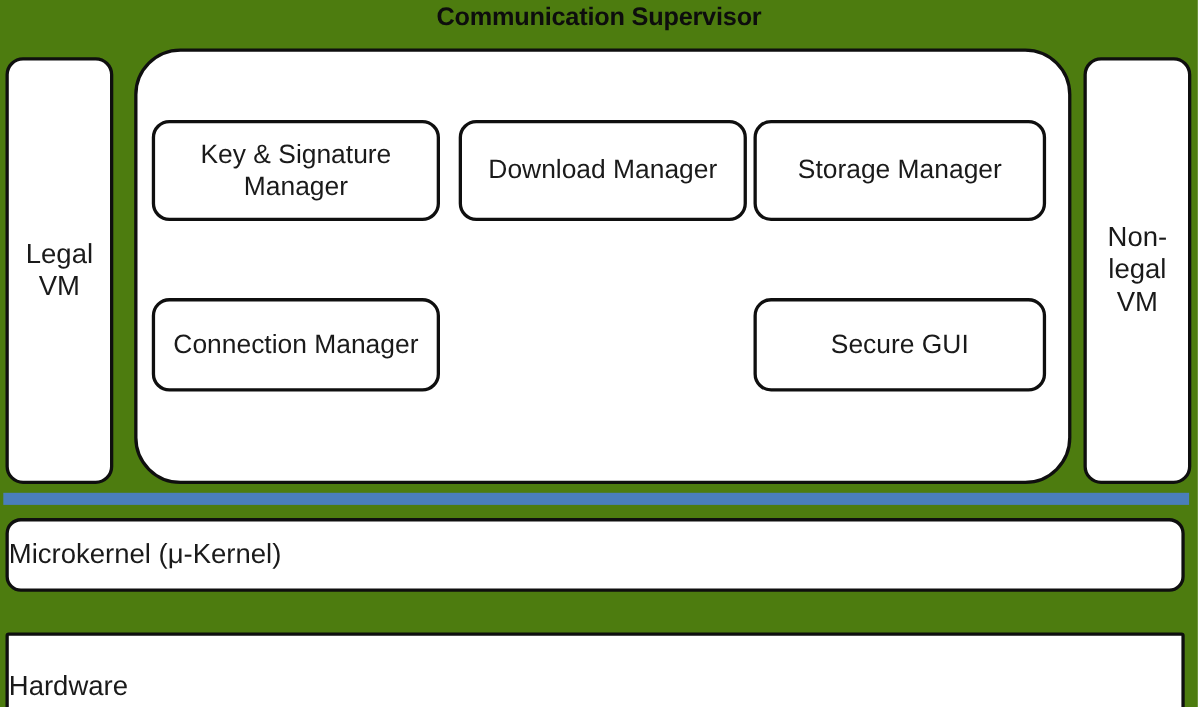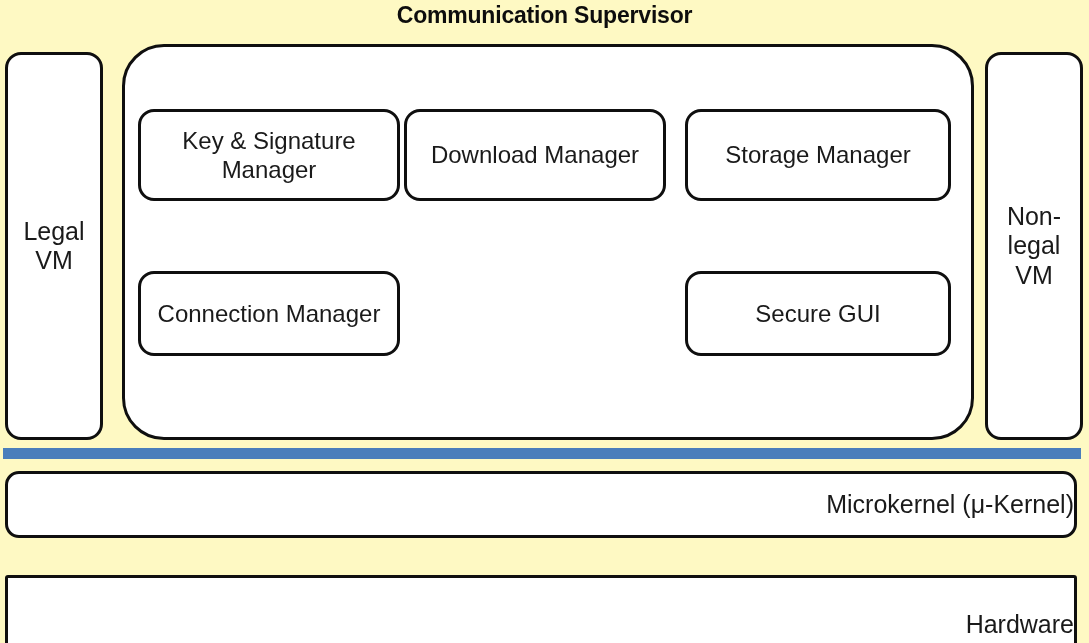--- a/index.html
+++ b/index.html
@@ -9,21 +9,21 @@
     background: #ffffff;
   }
   body {
     font-family: "Liberation Sans", sans-serif;
     color: #1a1a1a;
   }
   #diagram {
     position: relative;
     width: 1089px;
     height: 643px;
-    background: #fef9c3;
+    background: #4d7c0f;
     overflow: hidden;
   }
 
   
   .diagram-title {
     position: absolute;
     left: 0;
     top: 2px;
     width: 1089px;
     text-align: center;
@@ -76,42 +76,42 @@
   .module {
     border-radius: 16px;
     border-width: 3px;
     font-size: 24px;
     line-height: 1.22;
   }
   .row-top    { top: 109px; height: 92px; }
   .row-bottom { top: 271px; height: 85px; }
 
   .col-1 { left: 138px; width: 262px; }
-  .col-2 { left: 404px; width: 262px; }
+  .col-2 { left: 417px; width: 262px; }
   .col-3 { left: 685px; width: 266px; }
 
   
   .separator-bar {
     position: absolute;
     left: 3px;
     top: 448px;
     width: 1078px;
     height: 11px;
     background: #4a7ebb;
   }
 
   
   .layer-bar {
     position: absolute;
     box-sizing: border-box;
     background: #ffffff;
     border: 3px solid #0f0f0f;
     display: flex;
     align-items: center;
-    justify-content: flex-end;
+    justify-content: flex-start;
     font-size: 25px;
     left: 5px;
     width: 1072px;
   }
   .layer-microkernel {
     top: 471px;
     height: 67px;
     border-radius: 14px;
   }
   .layer-hardware {

